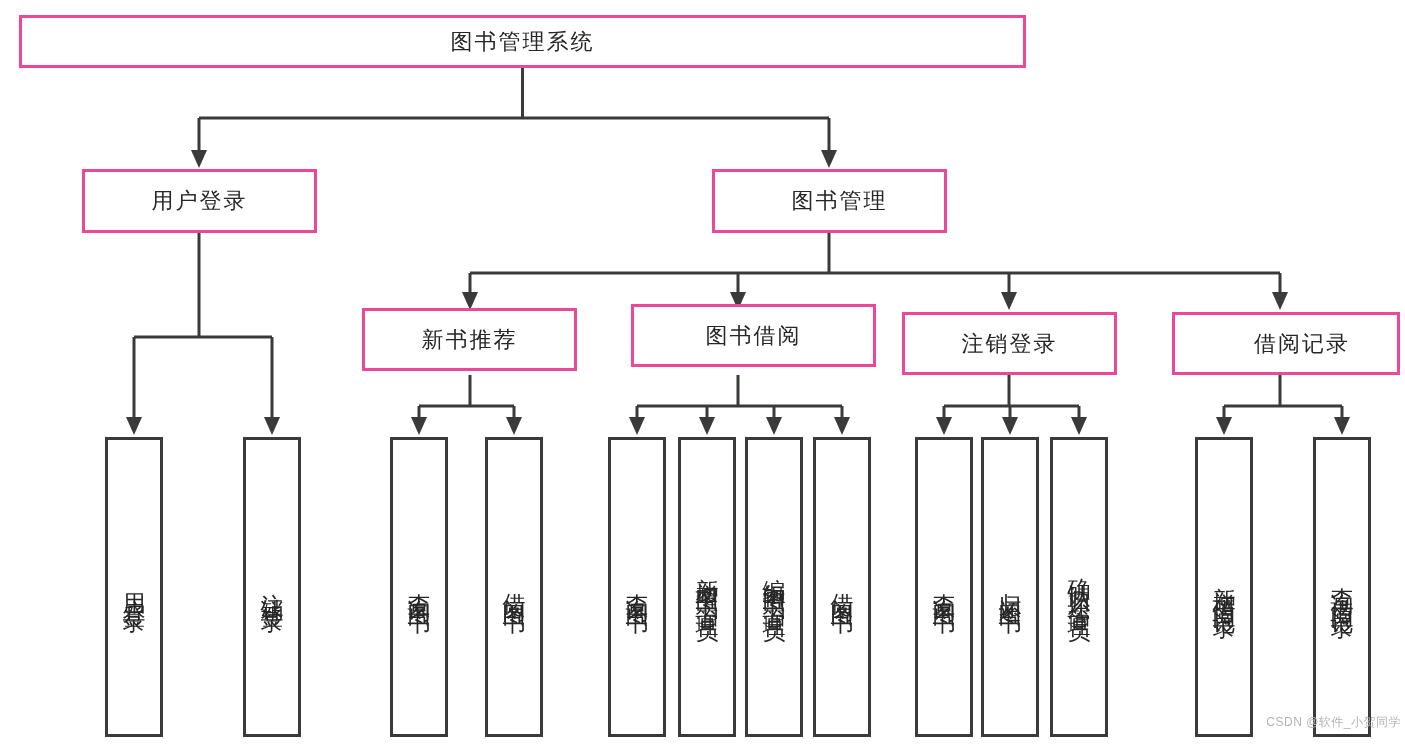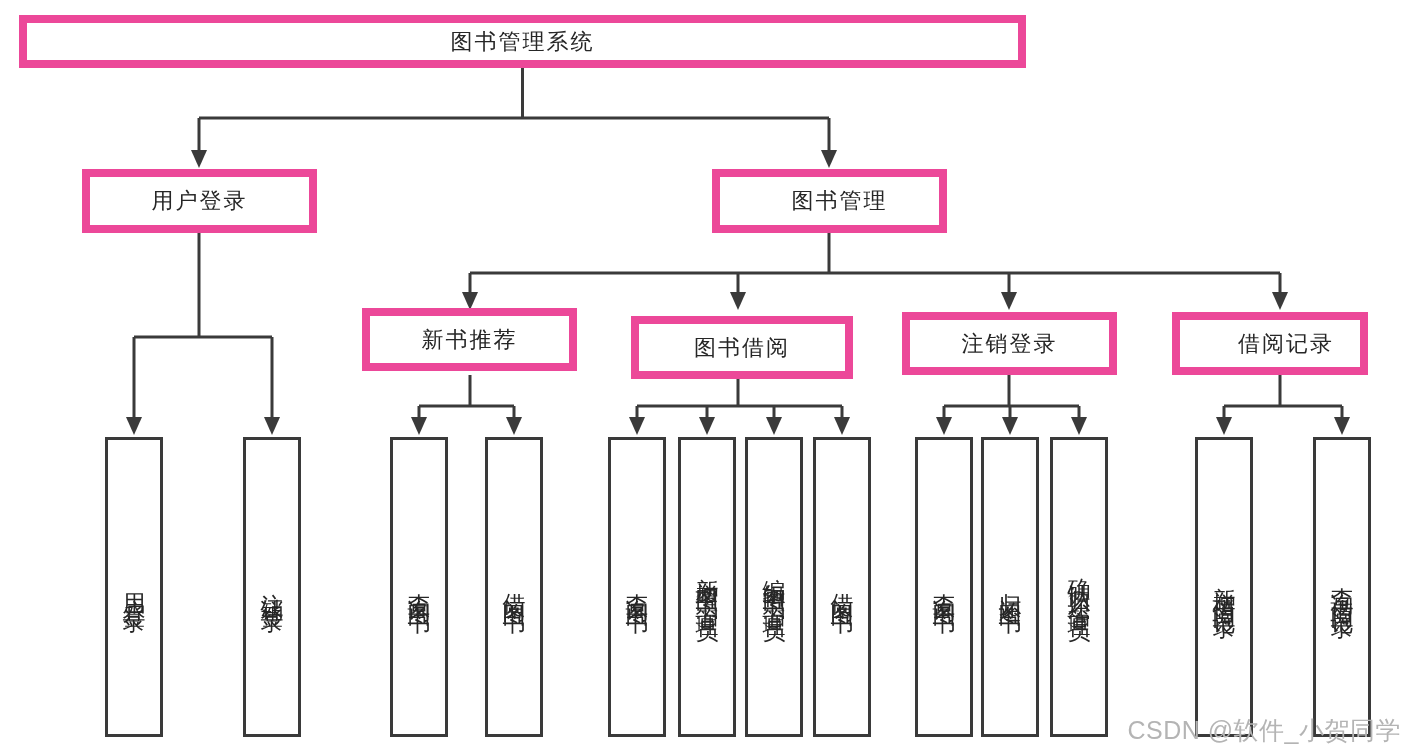--- a/index.html
+++ b/index.html
@@ -1,37 +1,37 @@
 <!DOCTYPE html>
 <html><head>
 <meta charset="utf-8">
 <style>
   html,body{margin:0;padding:0;background:#ffffff;}
   #canvas{
     position:relative;width:1405px;height:747px;background:#ffffff;overflow:hidden;
     font-family:"Liberation Sans",sans-serif;color:#262626;
   }
   .box{
-    position:absolute;box-sizing:border-box;border:8px solid #ec4899;background:#ffffff;
+    position:absolute;box-sizing:border-box;border:3px solid #ec4899;background:#ffffff;
     display:flex;align-items:center;justify-content:center;
     font-size:22px;letter-spacing:2px;white-space:nowrap;z-index:2;
   }
   .leaf{
     position:absolute;box-sizing:border-box;border:3px solid #3a3a3a;background:#ffffff;
     width:58px;height:300px;top:437px;
     display:flex;align-items:center;justify-content:center;
     writing-mode:vertical-rl;text-orientation:mixed;
     font-size:23px;letter-spacing:6px;line-height:1;z-index:2;
   }
   #connectors{position:absolute;left:0;top:0;z-index:1;}
   #connectors path{stroke:#3a3a3a;stroke-width:3;fill:none;}
   #connectors polygon{fill:#3a3a3a;stroke:none;}
   #watermark{
     position:absolute;top:714px;right:4px;z-index:5;
-    font-size:25px;letter-spacing:0.5px;color:#b4b4b4;white-space:nowrap;
+    font-size:12px;letter-spacing:0.5px;color:#b4b4b4;white-space:nowrap;
   }
 </style>
 </head>
 <body>
 
 <div id="canvas">
 
   <svg id="connectors" width="1405" height="747" viewBox="0 0 1405 747">
 
     <path d="M522.5 68 V118 M199 118 H829 M199 118 V152 M829 118 V152"></path>
@@ -67,23 +67,23 @@
     <polygon points="1216,417 1232,417 1224,435"></polygon>
     <polygon points="1334,417 1350,417 1342,435"></polygon>
   </svg>
 
   <div class="box" style="left:19px;top:15px;width:1007px;height:53px;">图书管理系统</div>
 
   <div class="box" style="left:82px;top:169px;width:235px;height:64px;">用户登录</div>
   <div class="box" style="left:712px;top:169px;width:235px;height:64px;padding-left:20px;">图书管理</div>
 
   <div class="box" style="left:362px;top:308px;width:215px;height:63px;">新书推荐</div>
-  <div class="box" style="left:631px;top:316px;width:222px;height:63px;">图书借阅</div>
+  <div class="box" style="left:631px;top:304px;width:245px;height:63px;">图书借阅</div>
   <div class="box" style="left:902px;top:312px;width:215px;height:63px;">注销登录</div>
-  <div class="box" style="left:1172px;top:312px;width:196px;height:63px;padding-left:32px;">借阅记录</div>
+  <div class="box" style="left:1172px;top:312px;width:228px;height:63px;padding-left:32px;">借阅记录</div>
 
   <div class="leaf" style="left:105px;">用户登录</div>
   <div class="leaf" style="left:243px;">注销登录</div>
 
   <div class="leaf" style="left:390px;">查询图书</div>
   <div class="leaf" style="left:485px;">借阅图书</div>
 
   <div class="leaf" style="left:608px;">查询图书</div>
   <div class="leaf" style="left:678px;">新增图书（管理员）</div>
   <div class="leaf" style="left:745px;">编辑图书（管理员）</div>

